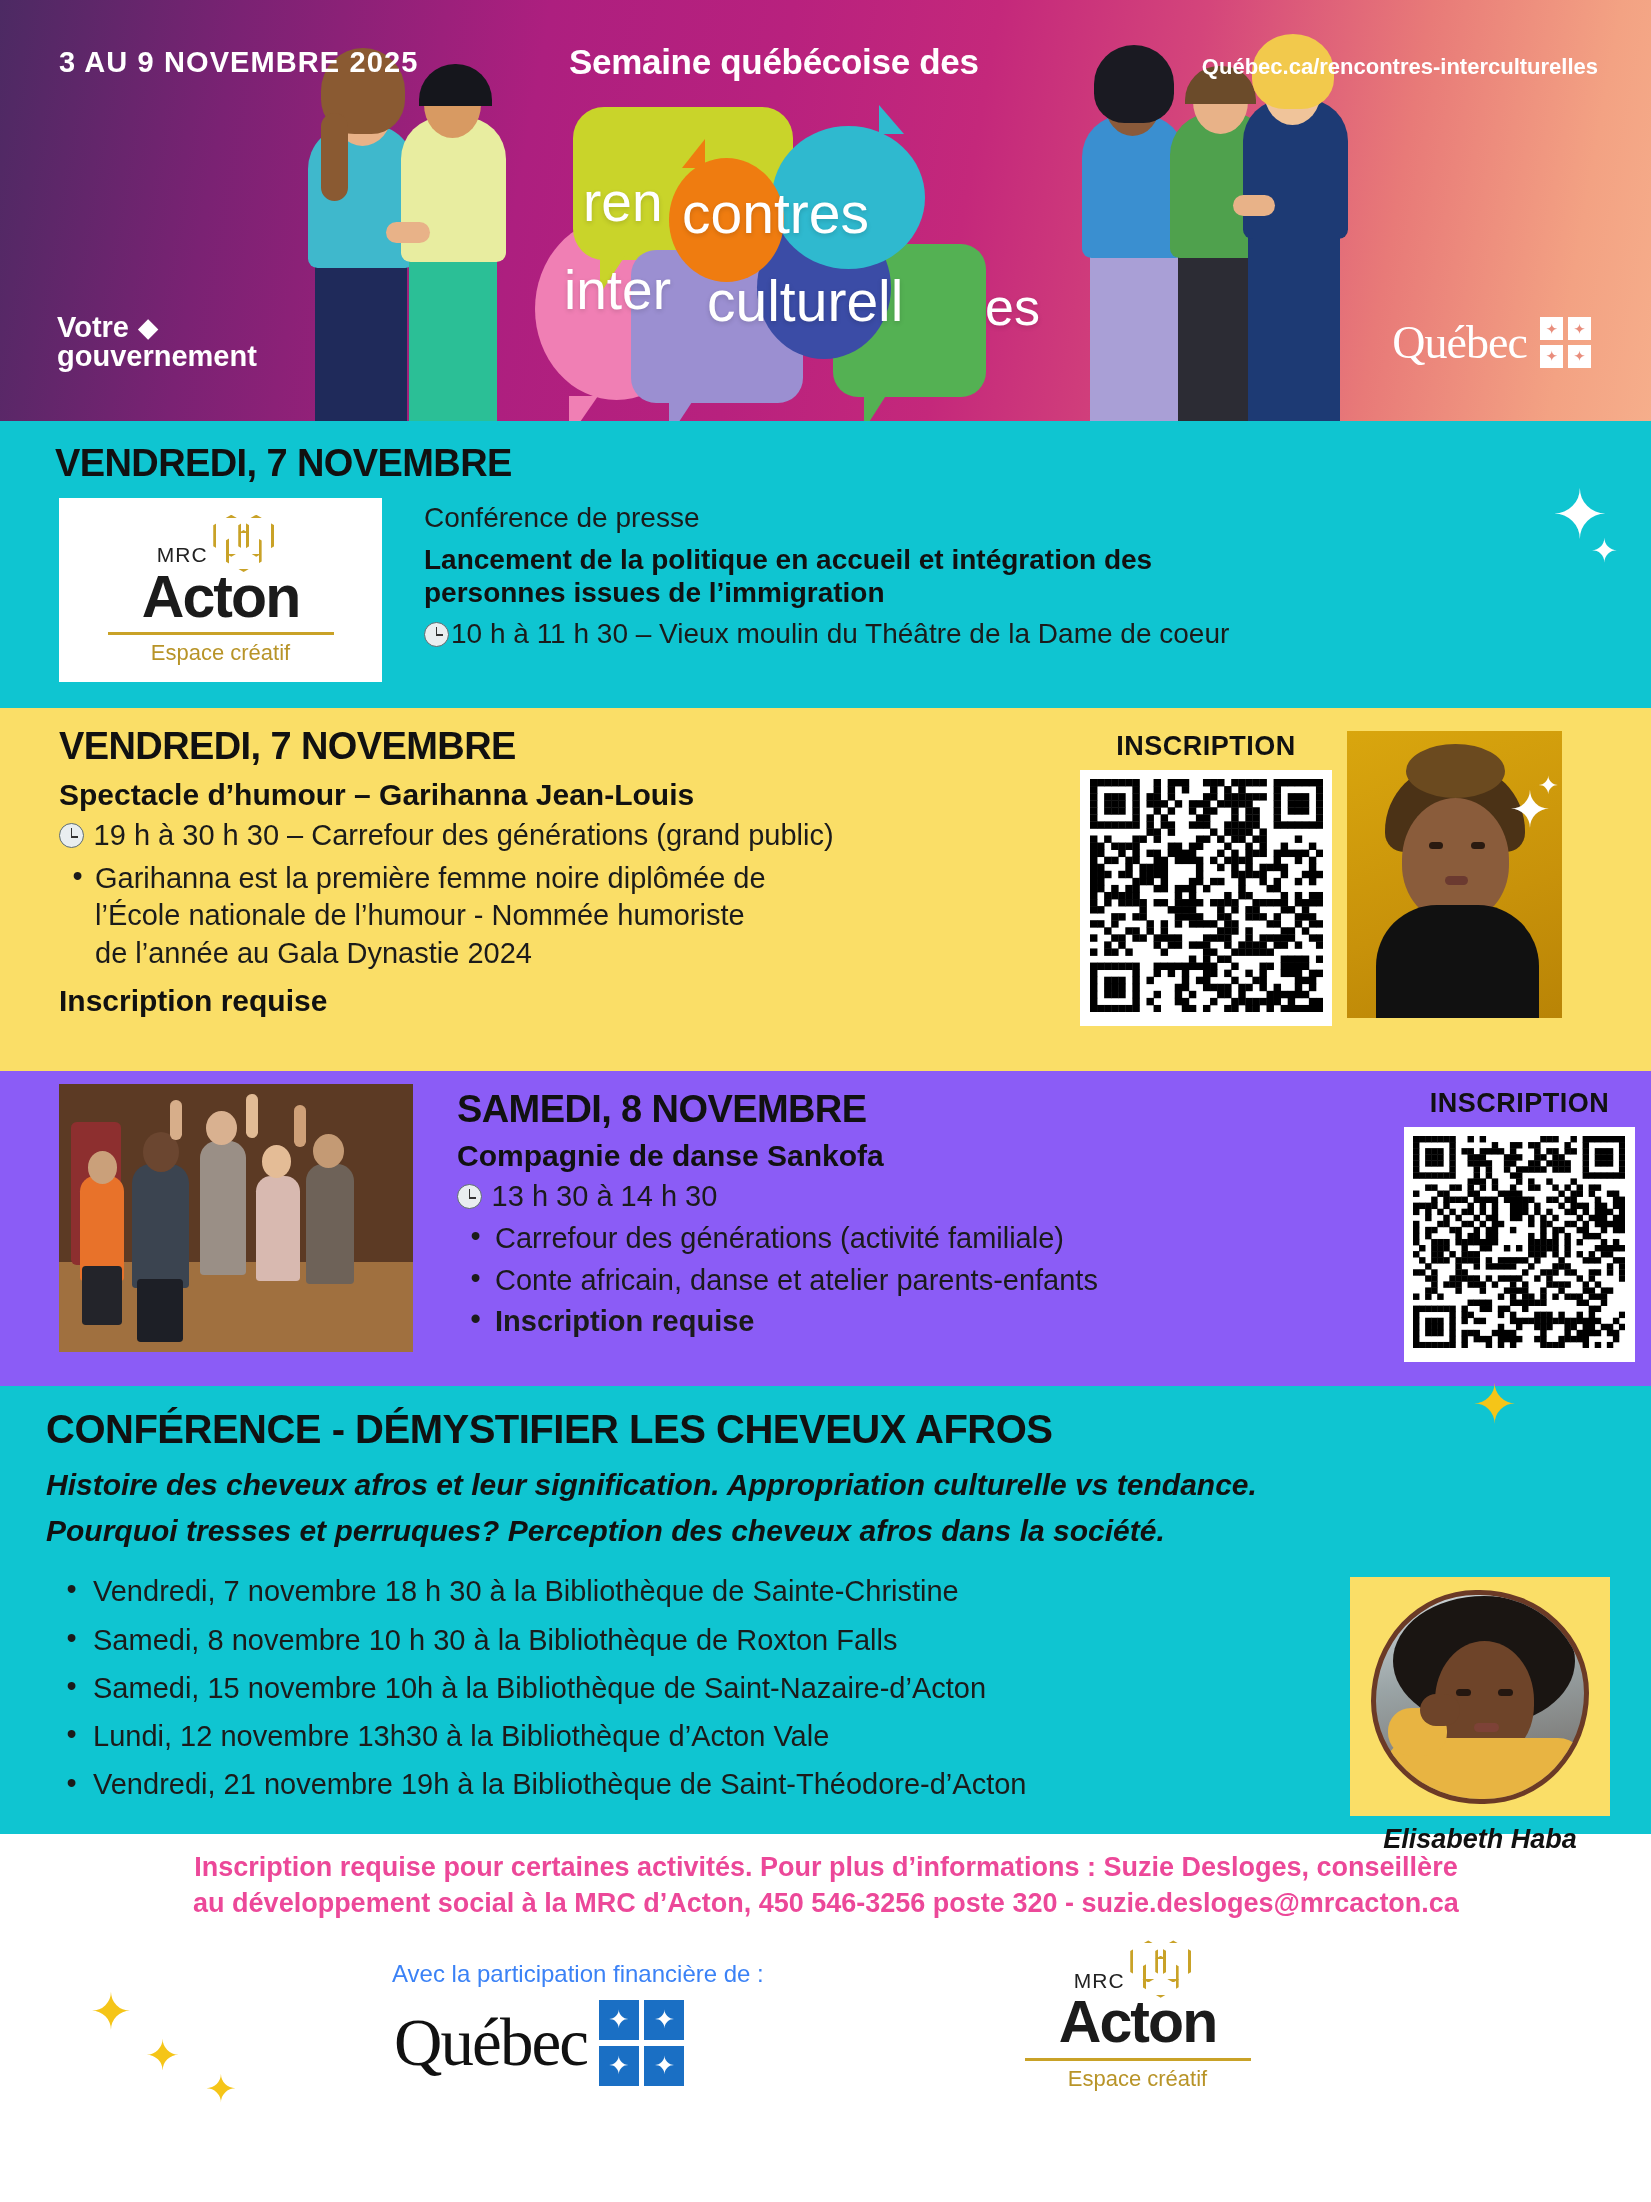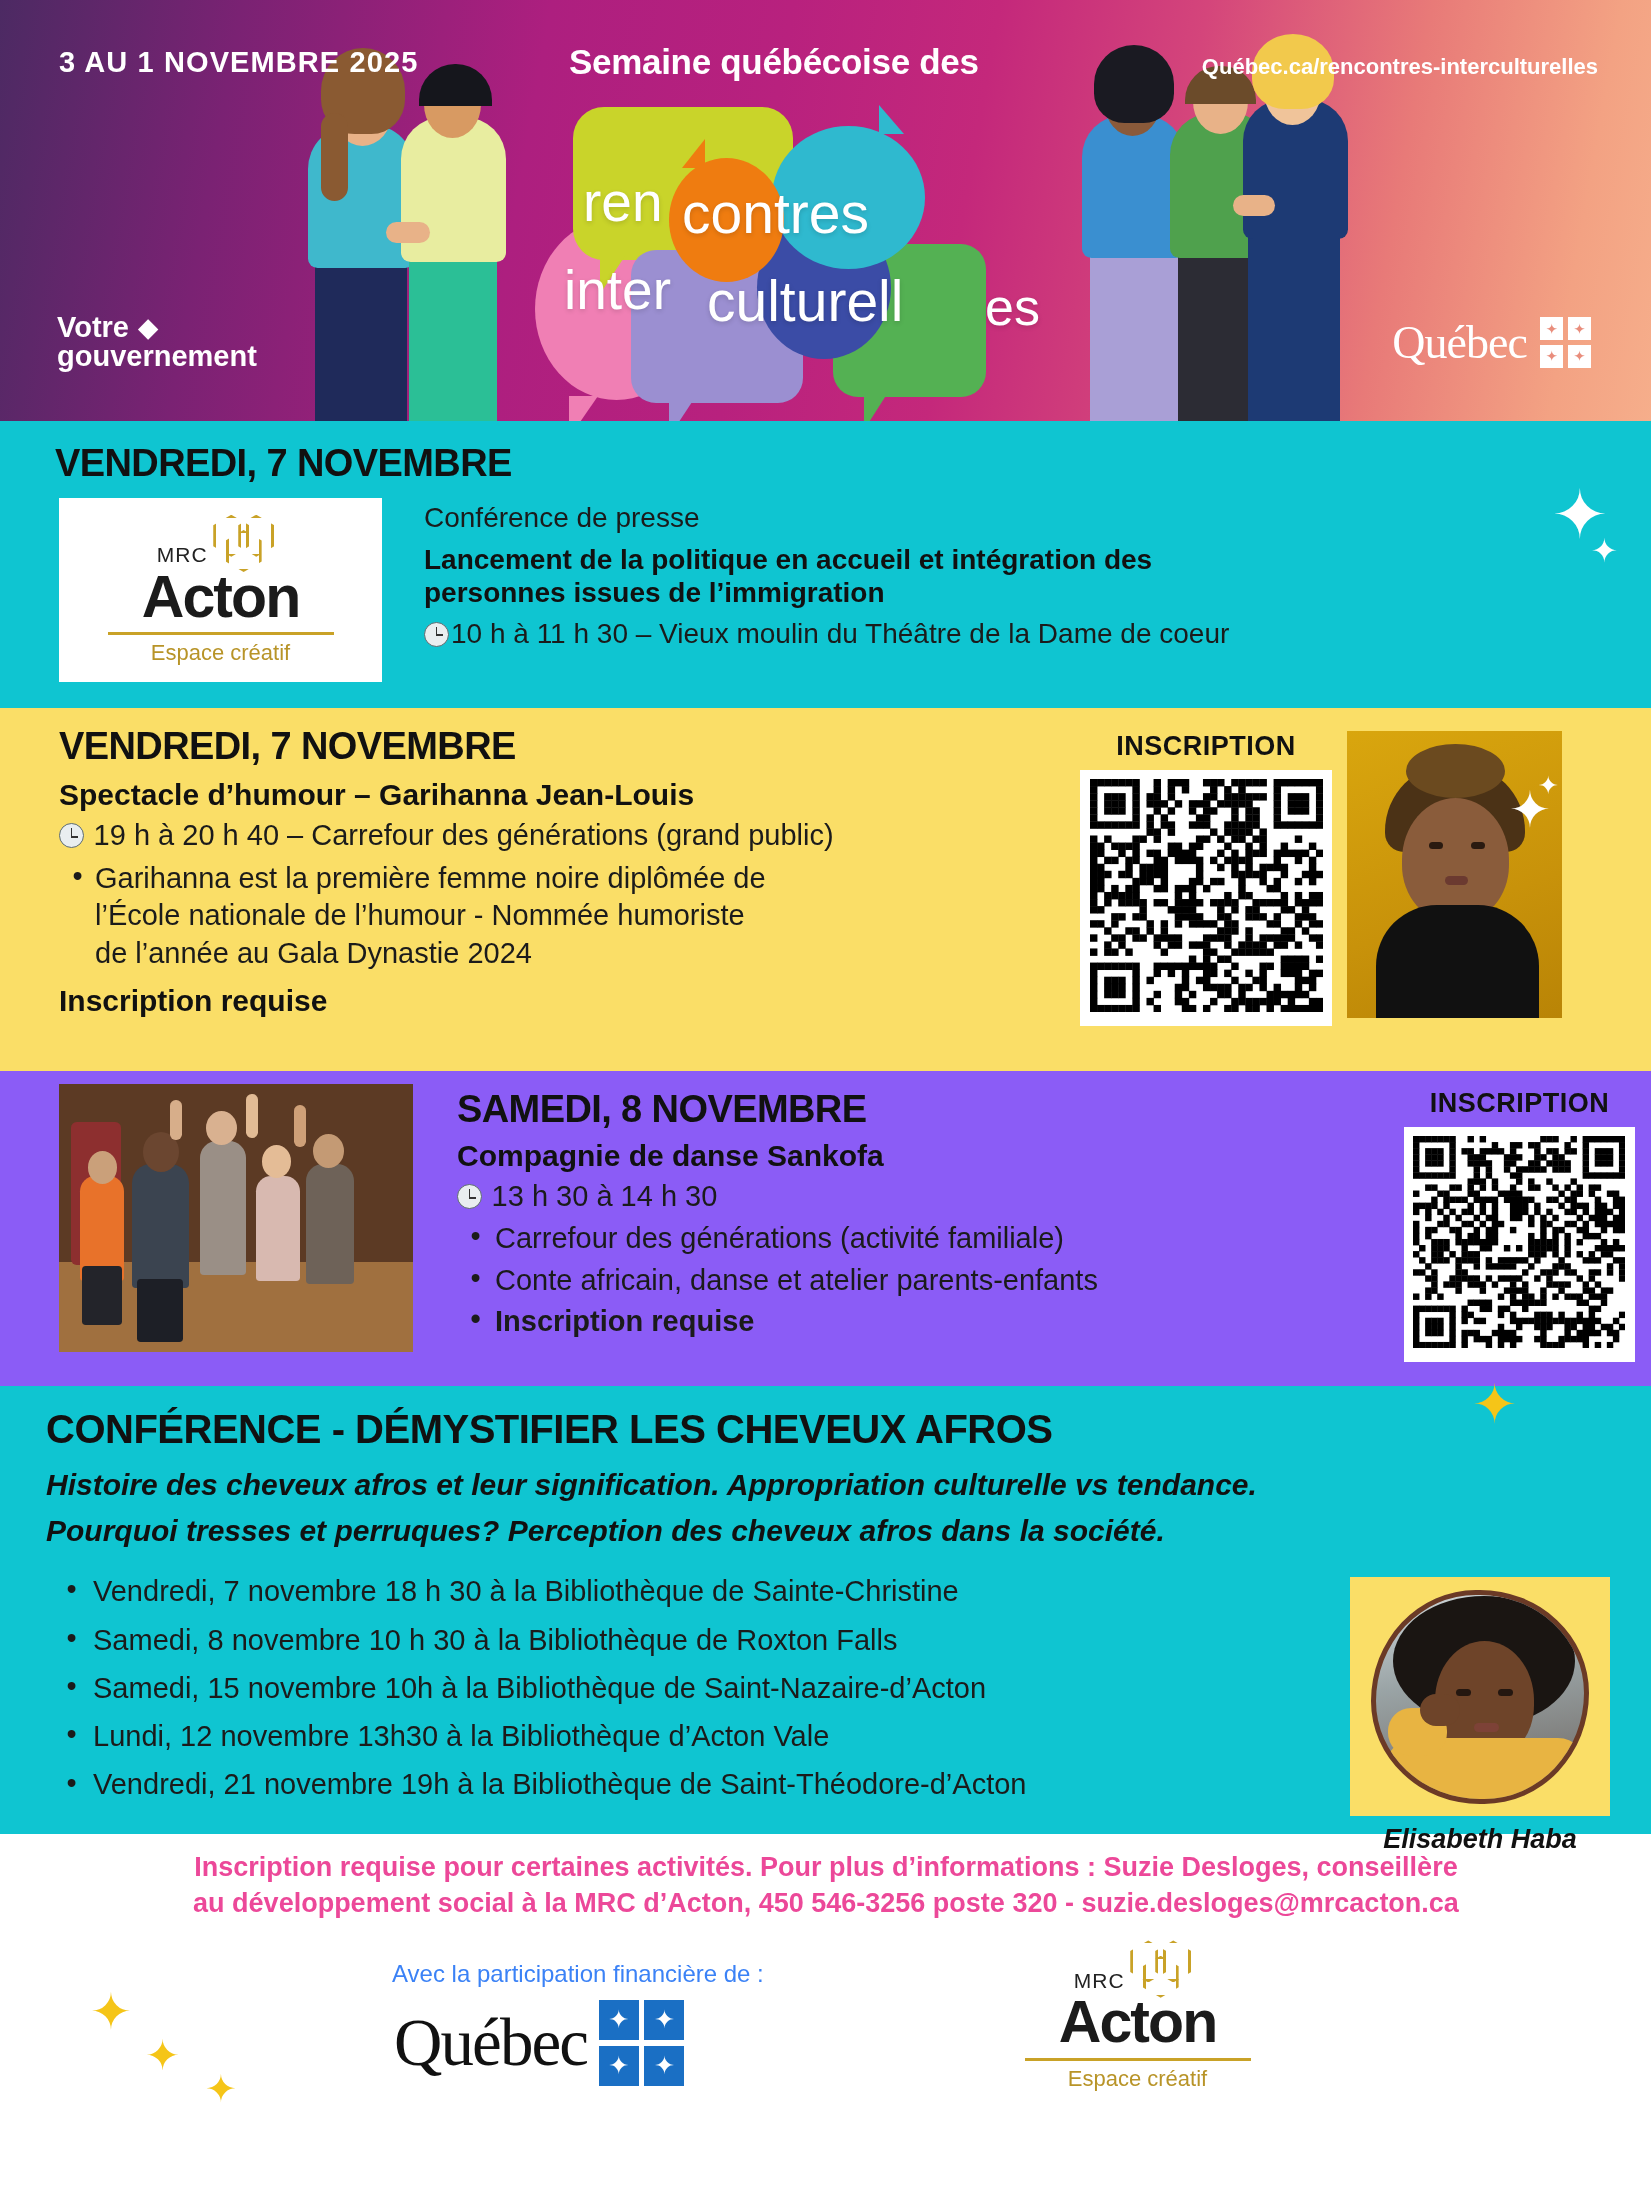--- a/index.html
+++ b/index.html
@@ -221,21 +221,21 @@
       <div class="sq" style="left:1170px;bottom:163px;width:103px;height:145px;background:#4fa14d;border-radius:42px 42px 9.6px 9.6px;"></div>
       <div class="sq" style="left:1193px;bottom:287px;width:55px;height:65px;background:#e8b288;border-radius:50%;"></div>
       <div class="sq" style="left:1185px;bottom:317px;width:71px;height:38px;background:#6b4b2a;border-radius:34px 34px 0 0;"></div>
       <div class="sq" style="left:1248px;bottom:0;width:92px;height:210px;background:#1d3a74;border-radius:7.6px 7.6px 0 0;"></div>
       <div class="sq" style="left:1243px;bottom:182px;width:105px;height:140px;background:#1d3a74;border-radius:42px 42px 9.6px 9.6px;"></div>
       <div class="sq" style="left:1264px;bottom:296px;width:57px;height:67px;background:#f0c49a;border-radius:50%;"></div>
       <div class="sq" style="left:1252px;bottom:312px;width:82px;height:75px;background:#f2c94c;border-radius:50% 50% 40% 40%;"></div>
       <div class="sq" style="left:1233px;bottom:205px;width:42px;height:21px;background:#e8b288;border-radius:10.5px;"></div>
     </div>
 
-    <div class="banner-date">3 AU 1 NOVEMBRE 2025</div>
+    <div class="banner-date">3 AU 9 NOVEMBRE 2025</div>
     <div class="banner-sub">Semaine québécoise des</div>
     <div class="banner-url">Québec.ca/rencontres-interculturelles</div>
 
     <div class="votre-gouv">
       <div style="display:flex;align-items:center;">
         <span>Votre</span>
         <span class="fleur">◆</span>
       </div>
       <div>gouvernement</div>
     </div>
@@ -282,21 +282,21 @@
     <span class="sparkle" style="right:44px;top:55px;font-size:67px;">✦</span>
     <span class="sparkle" style="right:34px;top:111px;font-size:32.5px;">✦</span>
   </div>
 
   <div class="sec sec-yellow s2">
     <div class="s2-left">
       <div class="daytitle">VENDREDI, 7 NOVEMBRE</div>
       <div class="s2-sub cond">Spectacle d’humour – Garihanna Jean-Louis</div>
       <div class="s2-time cond">
         <span class="clock"></span>
-        <span>19 h à 20 h 40 – Carrefour des générations (grand public)</span>
+        <span>19 h à 30 h 30 – Carrefour des générations (grand public)</span>
       </div>
       <div class="s2-bul cond">
         <span>Garihanna est la première femme noire diplômée de</span><br>
         <span>l’École nationale de l’humour - Nommée humoriste</span><br>
         <span>de l’année au Gala Dynastie 2024</span>
       </div>
       <div class="s2-req cond">Inscription requise</div>
     </div>
     <div class="s2-right">
       <div style="text-align:center;">

